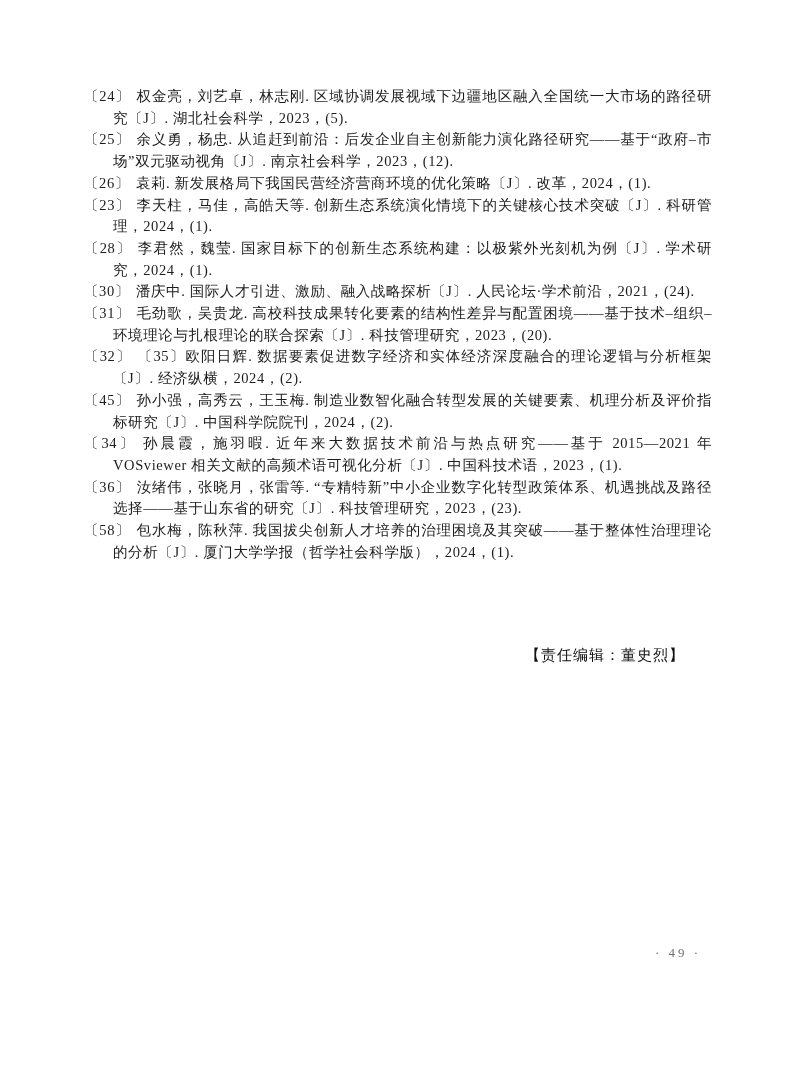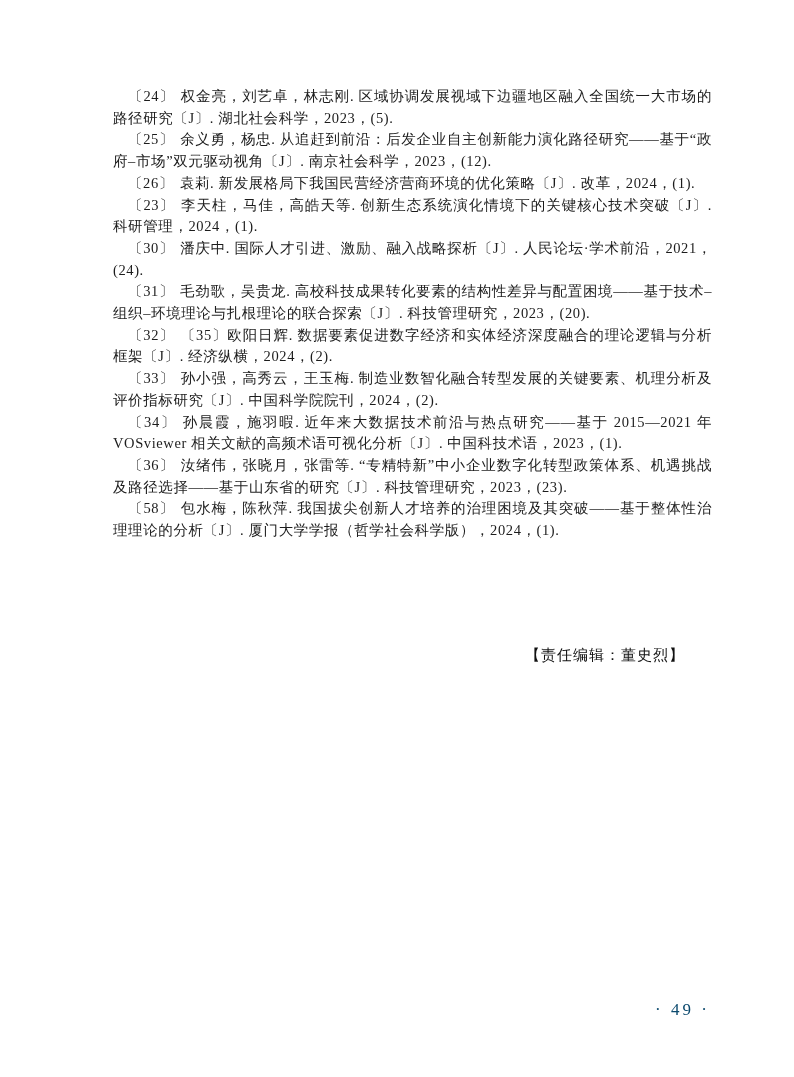--- a/index.html
+++ b/index.html
@@ -28,56 +28,56 @@
     line-height: 21.7px;
     text-align: justify;
     text-justify: inter-character;
     letter-spacing: 0.6px;
     padding-left: 29px;
     text-indent: -29px;
     color: #1c1c1c;
   }
   .ref-num {
     padding-right: 6px;
-    margin-left: 44px;
   }
   .editor-line {
     position: absolute;
     top: 646px;
     right: 109px;
     font-size: 15px;
     font-weight: normal;
     letter-spacing: 1px;
     color: #111111;
     white-space: nowrap;
   }
   .page-number {
     position: absolute;
-    top: 1000px;
+    top: 945px;
     left: 655px;
-    font-size: 17px;
+    font-size: 13px;
     letter-spacing: 3px;
-    color: #0c4a6e;
+    color: #737373;
     white-space: nowrap;
   }
 </style>
 </head>
 <body>
 
 <div class="page">
 
   <div class="references">
     <div class="ref"><span class="ref-num">〔24〕</span><span>权金亮，刘艺卓，林志刚. 区域协调发展视域下边疆地区融入全国统一大市场的路径研究〔J〕. 湖北社会科学，2023，(5).</span></div>
     <div class="ref"><span class="ref-num">〔25〕</span><span>余义勇，杨忠. 从追赶到前沿：后发企业自主创新能力演化路径研究——基于“政府–市场”双元驱动视角〔J〕. 南京社会科学，2023，(12).</span></div>
     <div class="ref"><span class="ref-num">〔26〕</span><span>袁莉. 新发展格局下我国民营经济营商环境的优化策略〔J〕. 改革，2024，(1).</span></div>
     <div class="ref"><span class="ref-num">〔23〕</span><span>李天柱，马佳，高皓天等. 创新生态系统演化情境下的关键核心技术突破〔J〕. 科研管理，2024，(1).</span></div>
+    <div class="ref"><span class="ref-num">〔28〕</span><span>李君然，魏莹. 国家目标下的创新生态系统构建：以极紫外光刻机为例〔J〕. 学术研究，2024，(1).</span></div>
     <div class="ref"><span class="ref-num">〔30〕</span><span>潘庆中. 国际人才引进、激励、融入战略探析〔J〕. 人民论坛·学术前沿，2021，(24).</span></div>
     <div class="ref"><span class="ref-num">〔31〕</span><span>毛劲歌，吴贵龙. 高校科技成果转化要素的结构性差异与配置困境——基于技术–组织–环境理论与扎根理论的联合探索〔J〕. 科技管理研究，2023，(20).</span></div>
     <div class="ref"><span class="ref-num">〔32〕</span><span>〔35〕欧阳日辉. 数据要素促进数字经济和实体经济深度融合的理论逻辑与分析框架〔J〕. 经济纵横，2024，(2).</span></div>
-    <div class="ref"><span class="ref-num">〔33〕</span><span>孙小强，高秀云，王玉梅. 制造业数智化融合转型发展的关键要素、机理分析及评价指标研究〔J〕. 中国科学院院刊，2024，(2).</span></div>
+    <div class="ref"><span class="ref-num">〔45〕</span><span>孙小强，高秀云，王玉梅. 制造业数智化融合转型发展的关键要素、机理分析及评价指标研究〔J〕. 中国科学院院刊，2024，(2).</span></div>
     <div class="ref"><span class="ref-num">〔34〕</span><span>孙晨霞，施羽暇. 近年来大数据技术前沿与热点研究——基于 2015—2021 年 VOSviewer 相关文献的高频术语可视化分析〔J〕. 中国科技术语，2023，(1).</span></div>
     <div class="ref"><span class="ref-num">〔36〕</span><span>汝绪伟，张晓月，张雷等. “专精特新”中小企业数字化转型政策体系、机遇挑战及路径选择——基于山东省的研究〔J〕. 科技管理研究，2023，(23).</span></div>
     <div class="ref"><span class="ref-num">〔58〕</span><span>包水梅，陈秋萍. 我国拔尖创新人才培养的治理困境及其突破——基于整体性治理理论的分析〔J〕. 厦门大学学报（哲学社会科学版），2024，(1).</span></div>
   </div>
 
   <div class="editor-line">【责任编辑：董史烈】</div>
 
   <div class="page-number">· 49 ·</div>
 
 </div>

